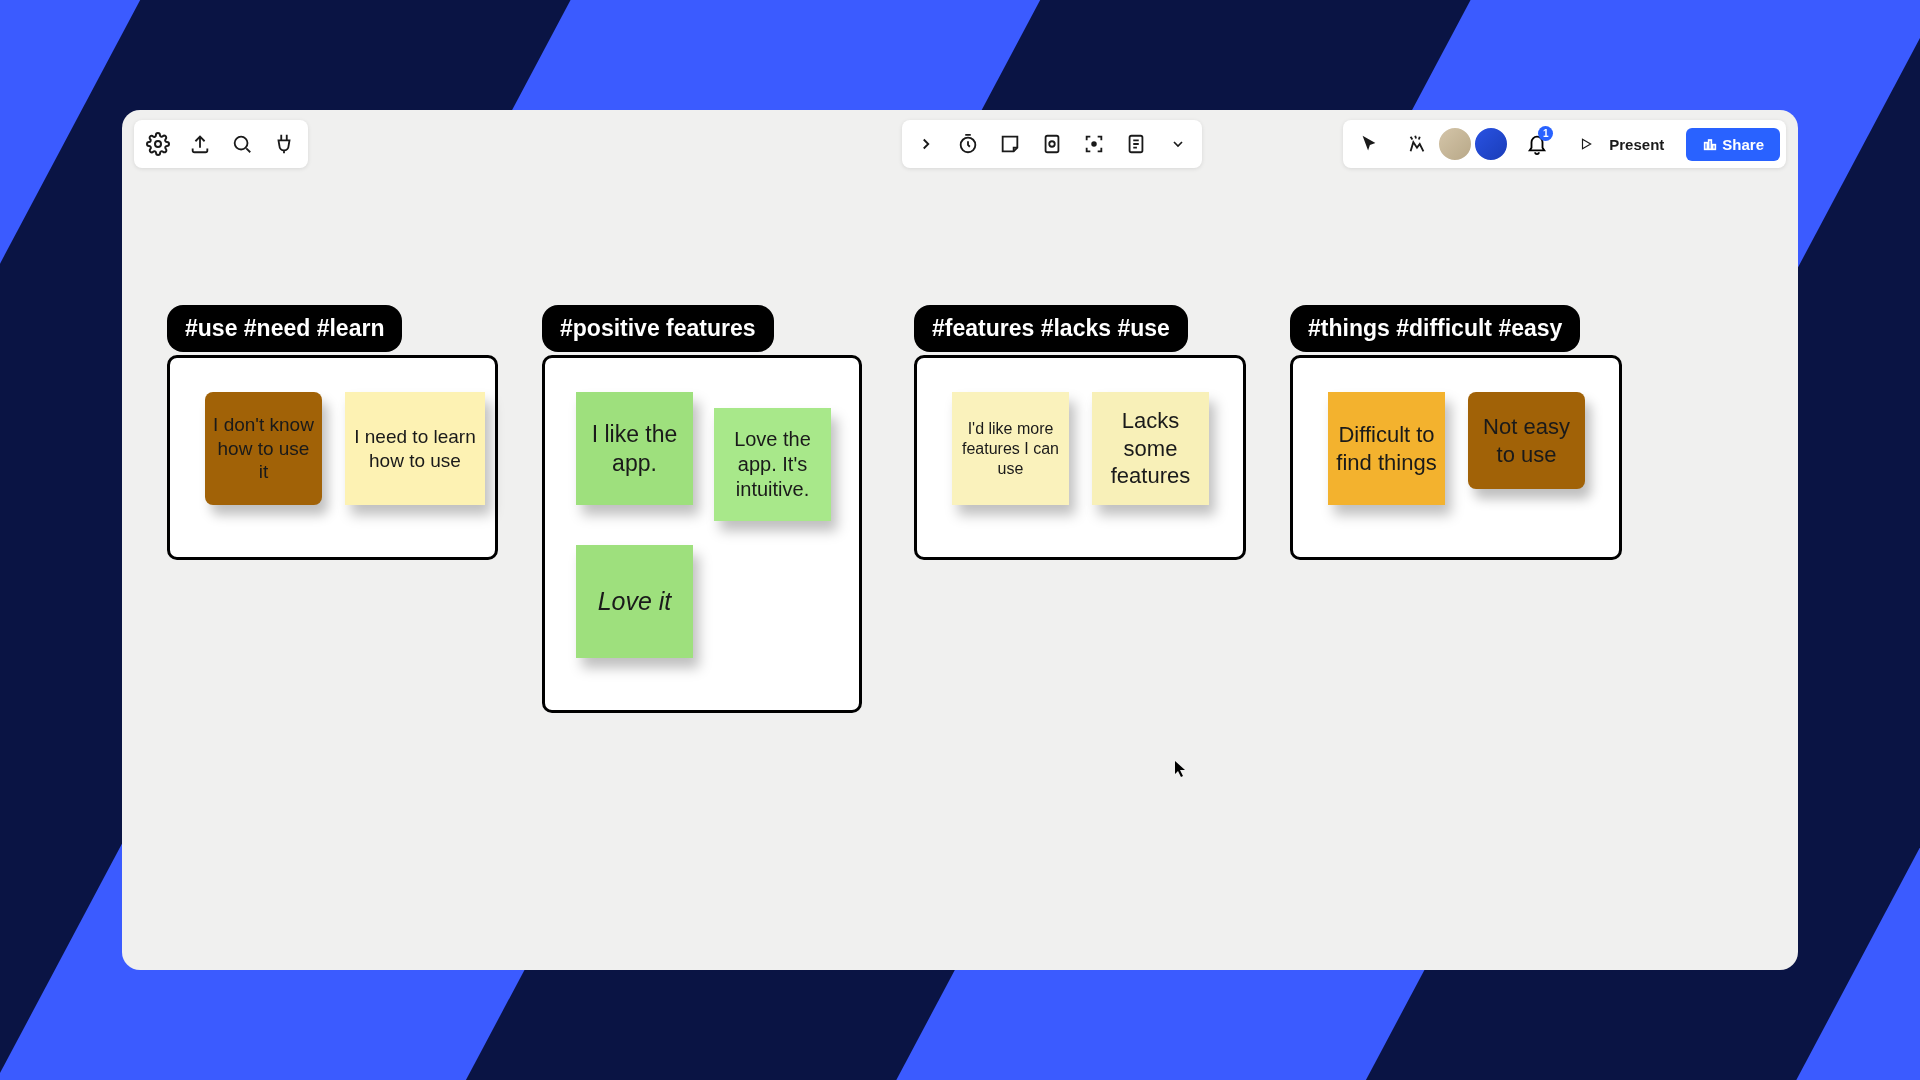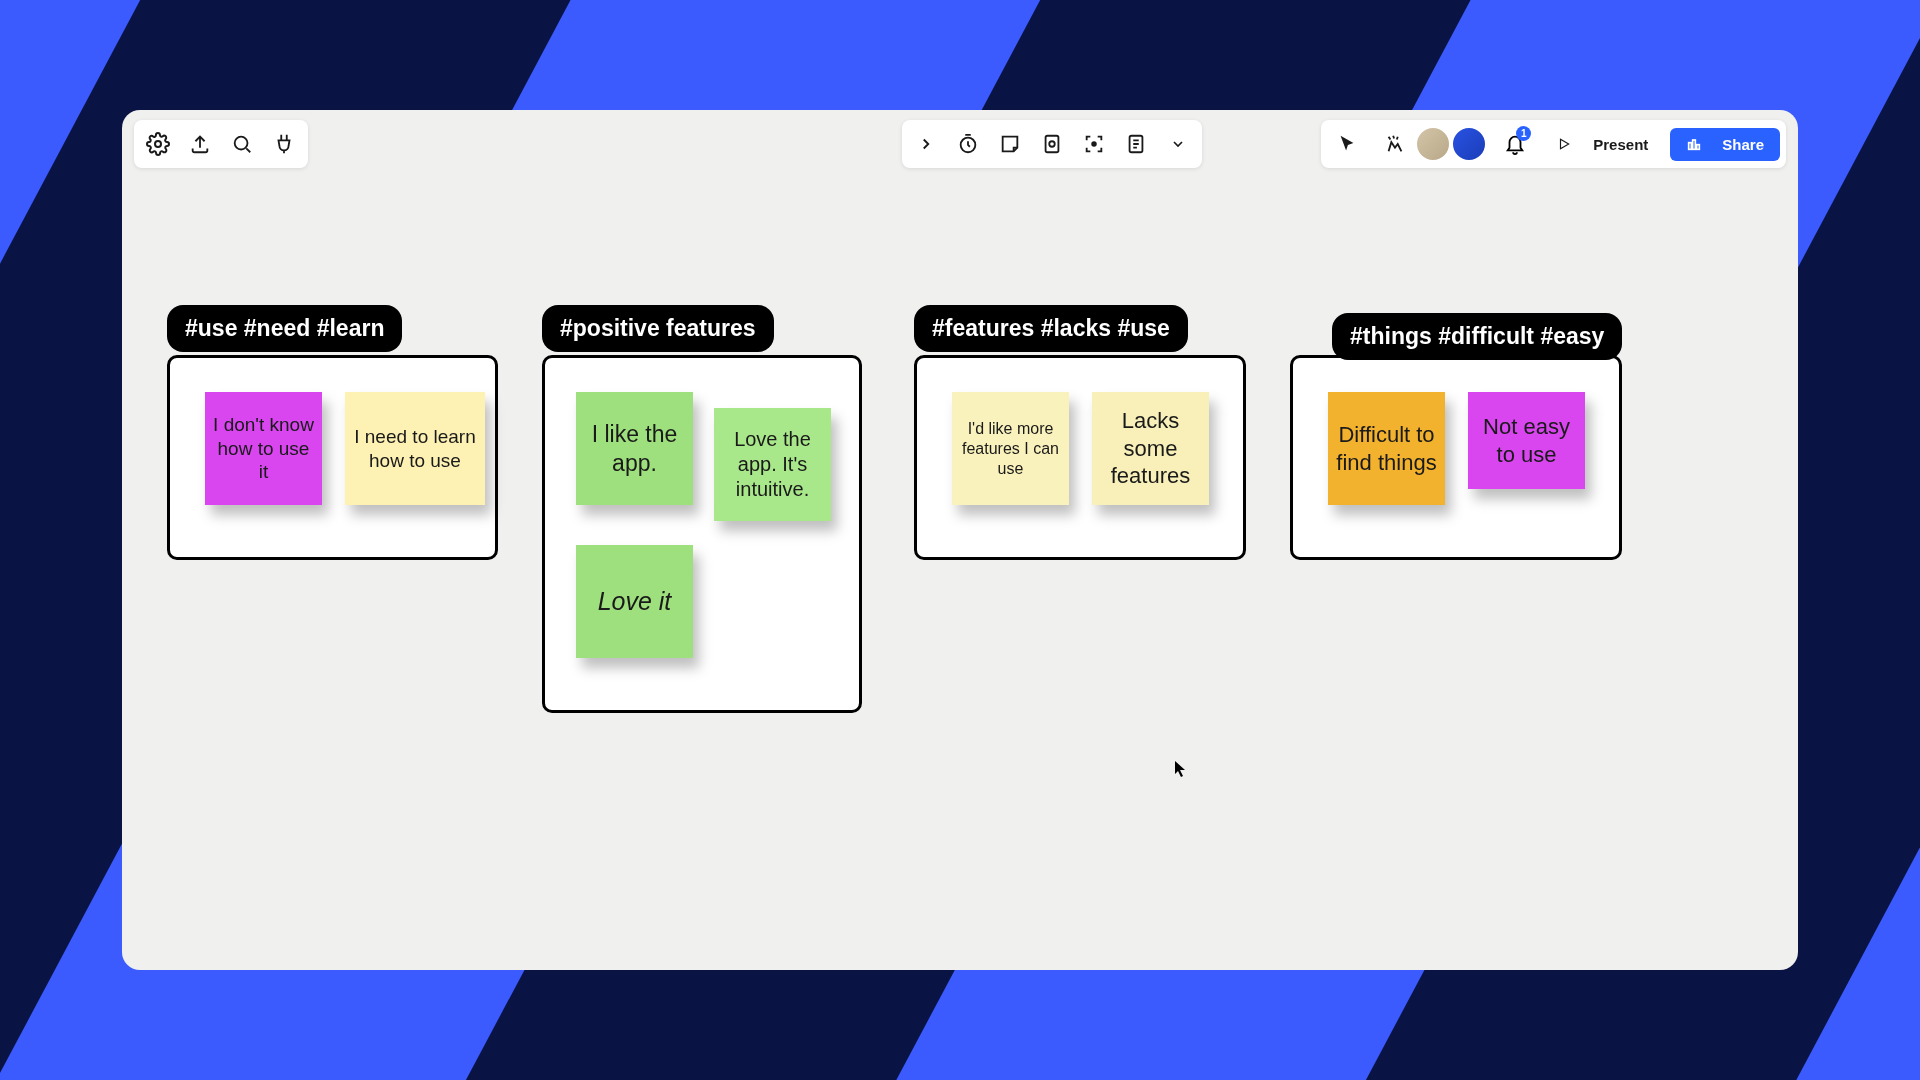--- a/index.html
+++ b/index.html
@@ -115,32 +115,32 @@
   min-width: 15px;
   height: 15px;
   display: flex;
   align-items: center;
   justify-content: center;
   padding: 0 3px;
 }
 .present-btn {
   display: flex;
   align-items: center;
-  gap: 22px;
+  gap: 16px;
   padding: 8px 14px;
   border-radius: 6px;
   font-weight: 600;
   font-size: 15px;
   cursor: pointer;
   color: #1a1a1a;
 }
 .share-btn {
   display: flex;
   align-items: center;
-  gap: 20px;
+  gap: 4px;
   padding: 8px 16px;
   border-radius: 6px;
   background: #2962ff;
   color: #fff;
   font-weight: 600;
   font-size: 15px;
   cursor: pointer;
 }
 
 .canvas {
@@ -177,21 +177,21 @@
   display: flex;
   align-items: center;
   justify-content: center;
   text-align: center;
   padding: 8px;
   box-shadow: 6px 10px 12px rgba(0,0,0,0.25);
   font-weight: 500;
   color: #1a1a1a;
   line-height: 1.25;
 }
-.sticky.orange { background: #d946ef; }
+.sticky.orange { background: #a16207; border-radius: 8px; }
 .sticky.yellow { background: #fdf2b3; }
 .sticky.green1 { background: #9ee07d; }
 .sticky.green2 { background: #a8e88a; }
 .sticky.ylight { background: #f8f0b8; }
 .sticky.yfade { background: #faf2bc; }
 .sticky.orange2 { background: #f3b22e; }
 
 .cursor-ptr {
   position: absolute;
   width: 14px;
@@ -330,21 +330,21 @@
     </div>
 
     <div class="cluster" style="left:792px; top:195px;">
       <div class="cluster-tag" style="left:0; top:0;">#features #lacks #use</div>
       <div class="cluster-frame" style="left:0; top:50px; width:332px; height:205px;"></div>
       <div class="sticky yfade" style="left:38px; top:87px; width:117px; height:113px; font-size:16px;">I'd like more features I can use</div>
       <div class="sticky ylight" style="left:178px; top:87px; width:117px; height:113px; font-size:22px;">Lacks some features</div>
     </div>
 
     <div class="cluster" style="left:1168px; top:195px;">
-      <div class="cluster-tag" style="left:0; top:8px;margin-left:42px;">#things #difficult #easy</div>
+      <div class="cluster-tag" style="left:0; top:0;">#things #difficult #easy</div>
       <div class="cluster-frame" style="left:0; top:50px; width:332px; height:205px;"></div>
       <div class="sticky orange2" style="left:38px; top:87px; width:117px; height:113px; font-size:22px;">Difficult to find things</div>
       <div class="sticky orange" style="left:178px; top:87px; width:117px; height:97px; font-size:22px;">Not easy to use</div>
     </div>
 
     <svg class="cursor-ptr" viewBox="0 0 14 18">
       <path d="M1 1 L1 14 L4 11 L7 17 L9 16 L6 10 L11 10 Z" fill="#000"></path>
     </svg>
 
   </div>

